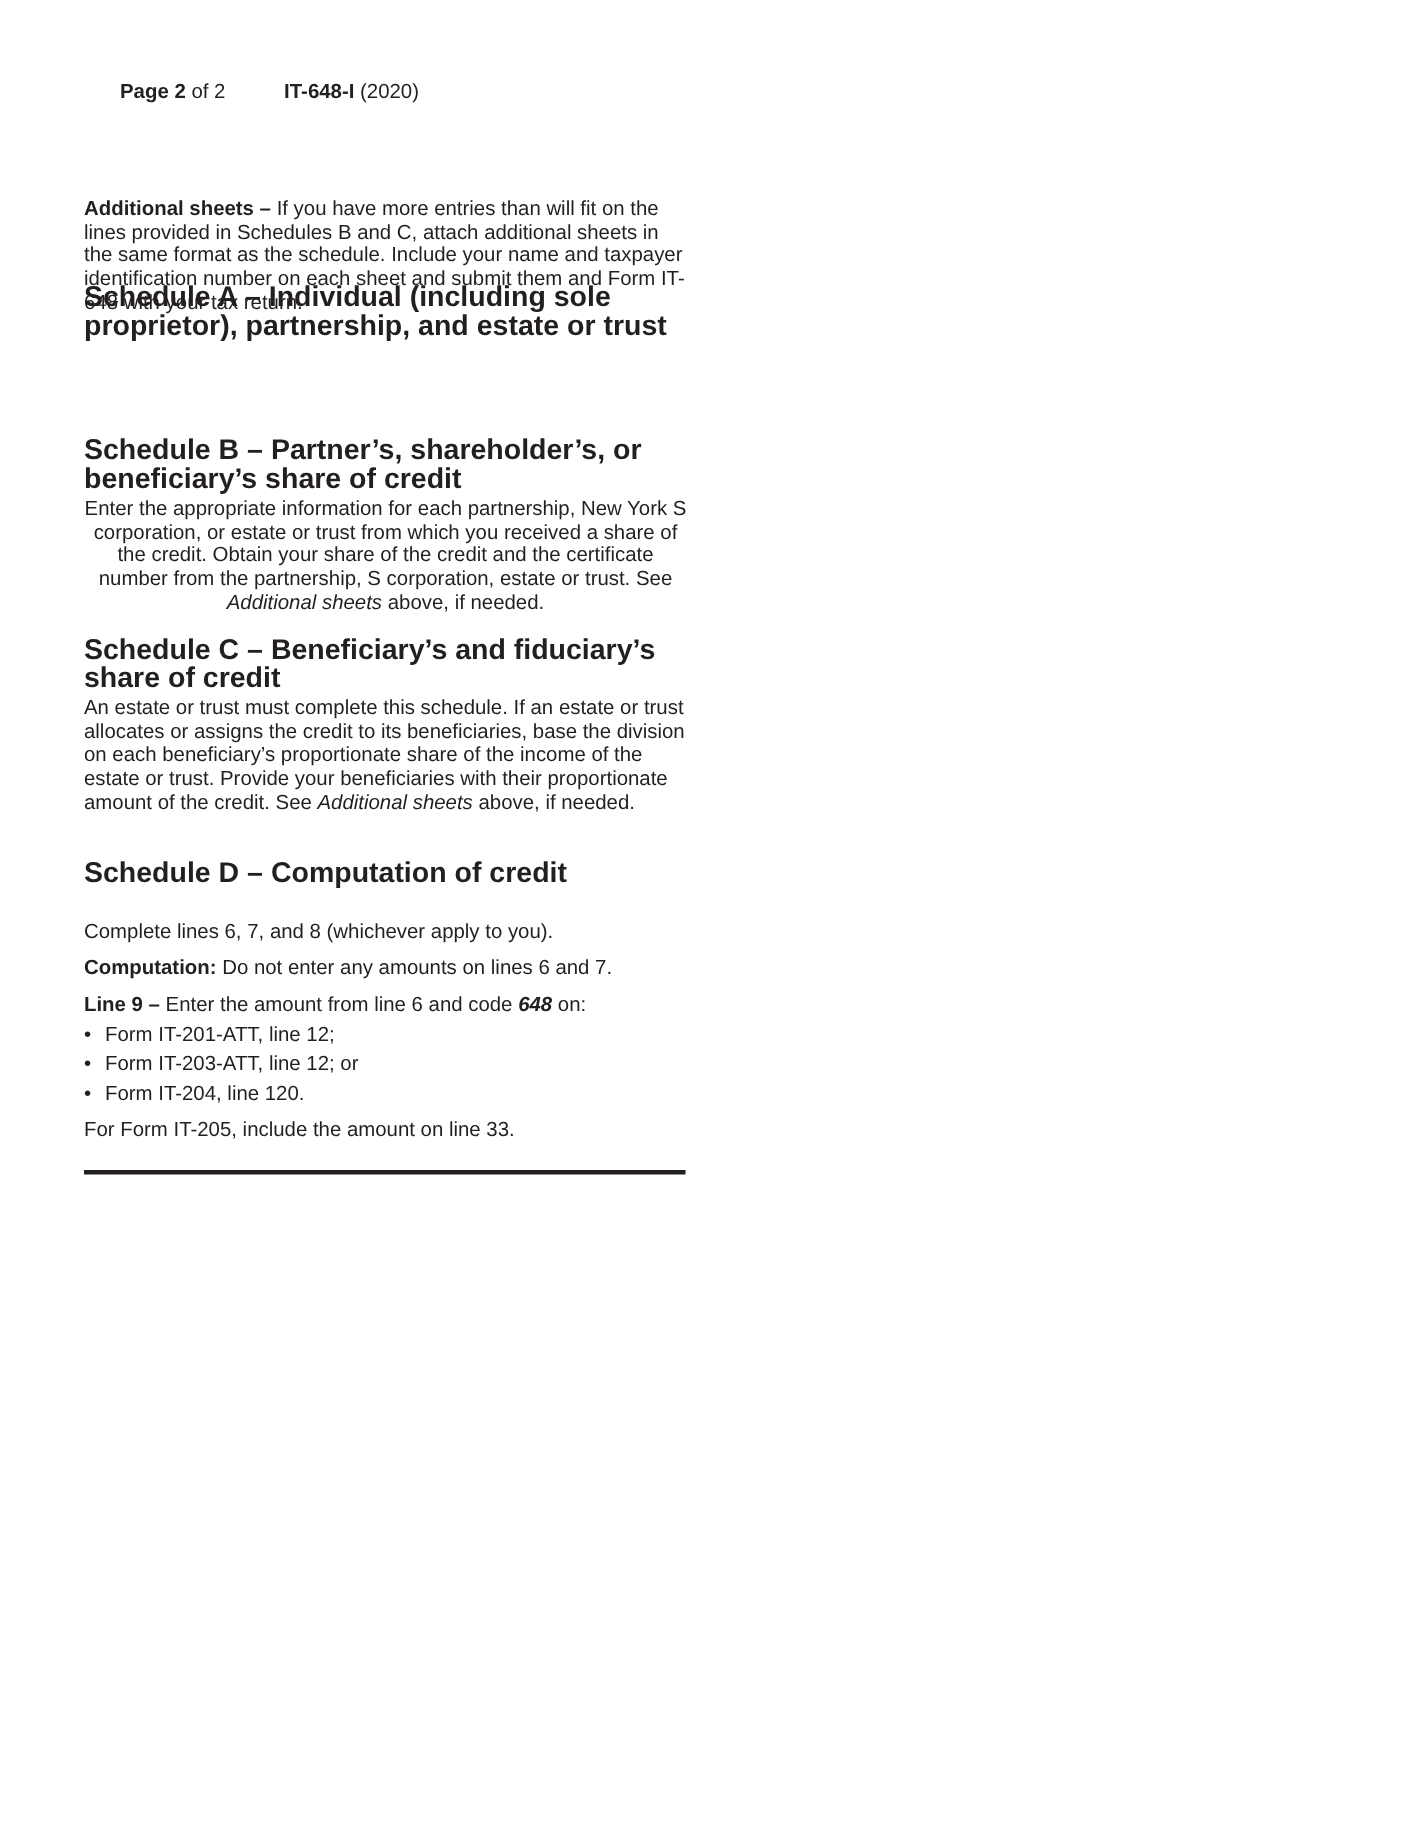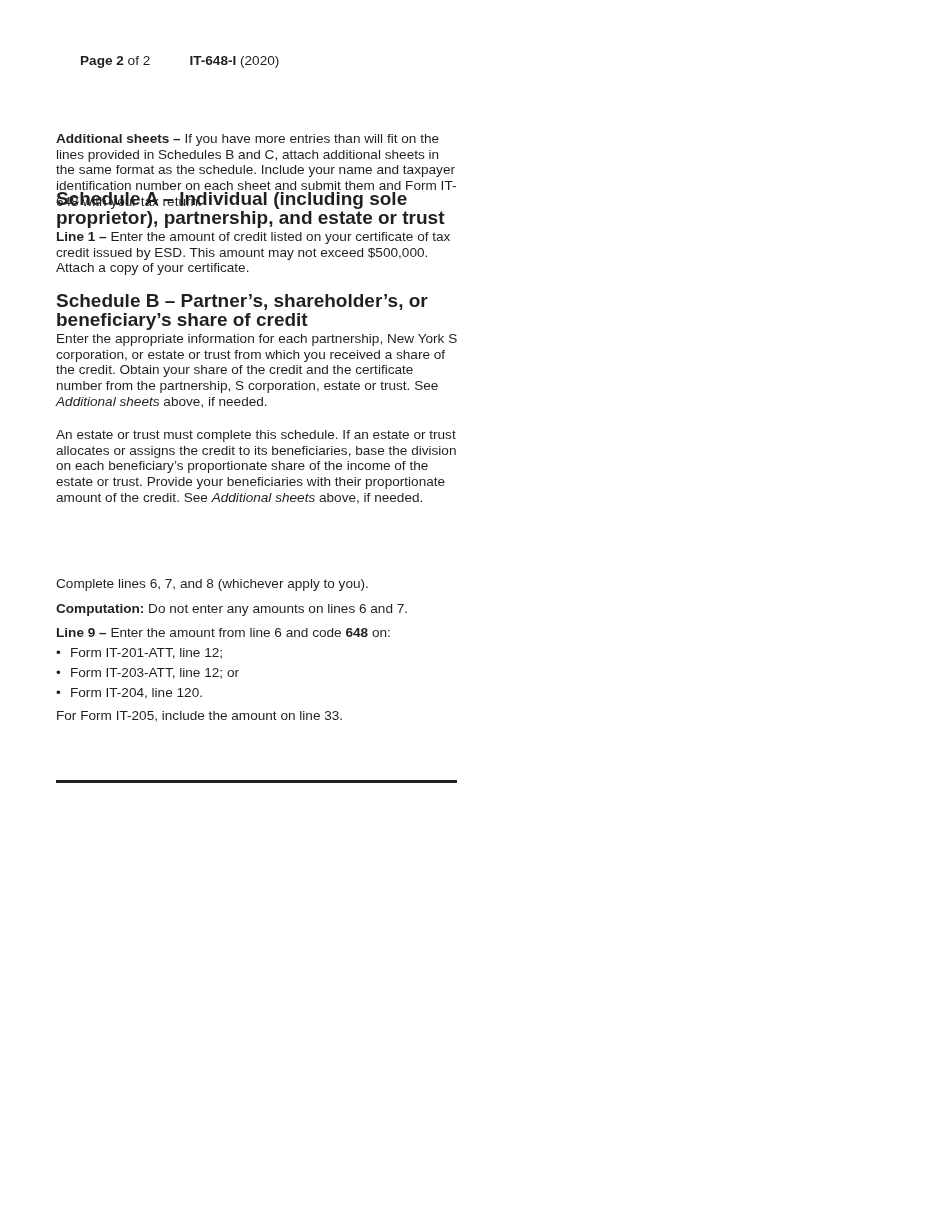--- a/index.html
+++ b/index.html
@@ -6,21 +6,21 @@
     body { width: 950px; height: 1230px; position: relative; overflow: hidden;
       font-family: "Liberation Sans", sans-serif; color: #231f20; }
     .col { position: absolute; left: 56px; top: 0; width: 402px; }
     .header { position: absolute; top: 53px; left: 0; font-size: 13.6px; line-height: 16px; white-space: nowrap; }
     .header b { font-weight: bold; padding-left: 24px; }
     .p { font-size: 13.6px; line-height: 15.7px; margin: 0; }
     .h { font-size: 19px; line-height: 18.5px; font-weight: bold; margin: 0; }
     .blk { position: absolute; left: 0; width: 402px; }
     .bold { font-weight: bold; }
     .it { font-style: italic; }
-    .bi { font-weight: bold; }
+    .bi { font-weight: bold; font-style: italic; }
     .bullet { position: relative; padding-left: 14px; font-size: 13.6px; line-height: 15.7px; }
     .bullet .dot { position: absolute; left: 0; top: 0; }
     .rule { position: absolute; left: 0; top: 780px; width: 401px; height: 3px; background: #231f20; }
   </style>
 </head>
 <body>
 
 <div class="col">
 
   <div class="header">
@@ -29,34 +29,35 @@
     <b>IT-648-I</b>
     <span>(2020)</span>
   </div>
 
   <div class="blk" style="top:95px;margin-top:36px;">
     <p class="p"><span class="bold">Additional sheets –</span><span> If you have more entries than will fit on the lines provided in Schedules B and C, attach additional sheets in the same format as the schedule. Include your name and taxpayer identification number on each sheet and submit them and Form IT-648 with your tax return.</span></p>
   </div>
 
   <div class="blk" style="top:190px;">
     <h2 class="h">Schedule A – Individual (including sole proprietor), partnership, and estate or trust</h2>
-    <p class="p" style="margin-top:2px;"><span class="bold">Line 1 –</span><span> Enter the amount of credit listed on your certificate of tax credit issued by ESD. This amount may not exceed $500,000. Attach a copy of your certificate.</span></p>
   </div>
 
   <div class="blk" style="top:292px;">
     <h2 class="h">Schedule B – Partner’s, shareholder’s, or beneficiary’s share of credit</h2>
-    <p class="p" style="margin-top:2px;"><span>Enter the appropriate information for each partnership, New York S corporation, or estate or trust from which you received a share of the credit. Obtain your share of the credit and the certificate number from the partnership, S corporation, estate or trust. See </span><span class="it">Additional sheets</span><span> above, if needed.</span></p>
+    <p class="p" style="margin-top:2px;text-align:center;"><span>Enter the appropriate information for each partnership, New York S corporation, or estate or trust from which you received a share of the credit. Obtain your share of the credit and the certificate number from the partnership, S corporation, estate or trust. See </span><span class="it">Additional sheets</span><span> above, if needed.</span></p>
   </div>
 
   <div class="blk" style="top:425px;">
+    <h2 class="h">Schedule C – Beneficiary’s and fiduciary’s share of credit</h2>
     <p class="p" style="margin-top:2px;"><span>An estate or trust must complete this schedule. If an estate or trust allocates or assigns the credit to its beneficiaries, base the division on each beneficiary’s proportionate share of the income of the estate or trust. Provide your beneficiaries with their proportionate amount of the credit. See </span><span class="it">Additional sheets</span><span> above, if needed.</span></p>
   </div>
 
   <div class="blk" style="top:574px;">
-    <p class="p" style="margin-top:2px;">Complete lines 6, 7, and 8 (whichever apply to you).</p>
+    <h2 class="h">Schedule D – Computation of credit</h2>
+    <p class="p" style="margin-top:20px;">Complete lines 6, 7, and 8 (whichever apply to you).</p>
     <p class="p" style="margin-top:9px;"><span class="bold">Computation:</span><span> Do not enter any amounts on lines 6 and 7.</span></p>
     <p class="p" style="margin-top:9px;"><span class="bold">Line 9 –</span><span> Enter the amount from line 6 and code </span><span class="bi">648</span><span> on:</span></p>
     <div class="bullet" style="margin-top:4px;"><span class="dot">•</span><span>Form IT-201-ATT, line 12;</span></div>
     <div class="bullet" style="margin-top:4px;"><span class="dot">•</span><span>Form IT-203-ATT, line 12; or</span></div>
     <div class="bullet" style="margin-top:4px;"><span class="dot">•</span><span>Form IT-204, line 120.</span></div>
     <p class="p" style="margin-top:8px;">For Form IT-205, include the amount on line 33.</p>
   </div>
 
   <div class="rule"></div>
 </div>

